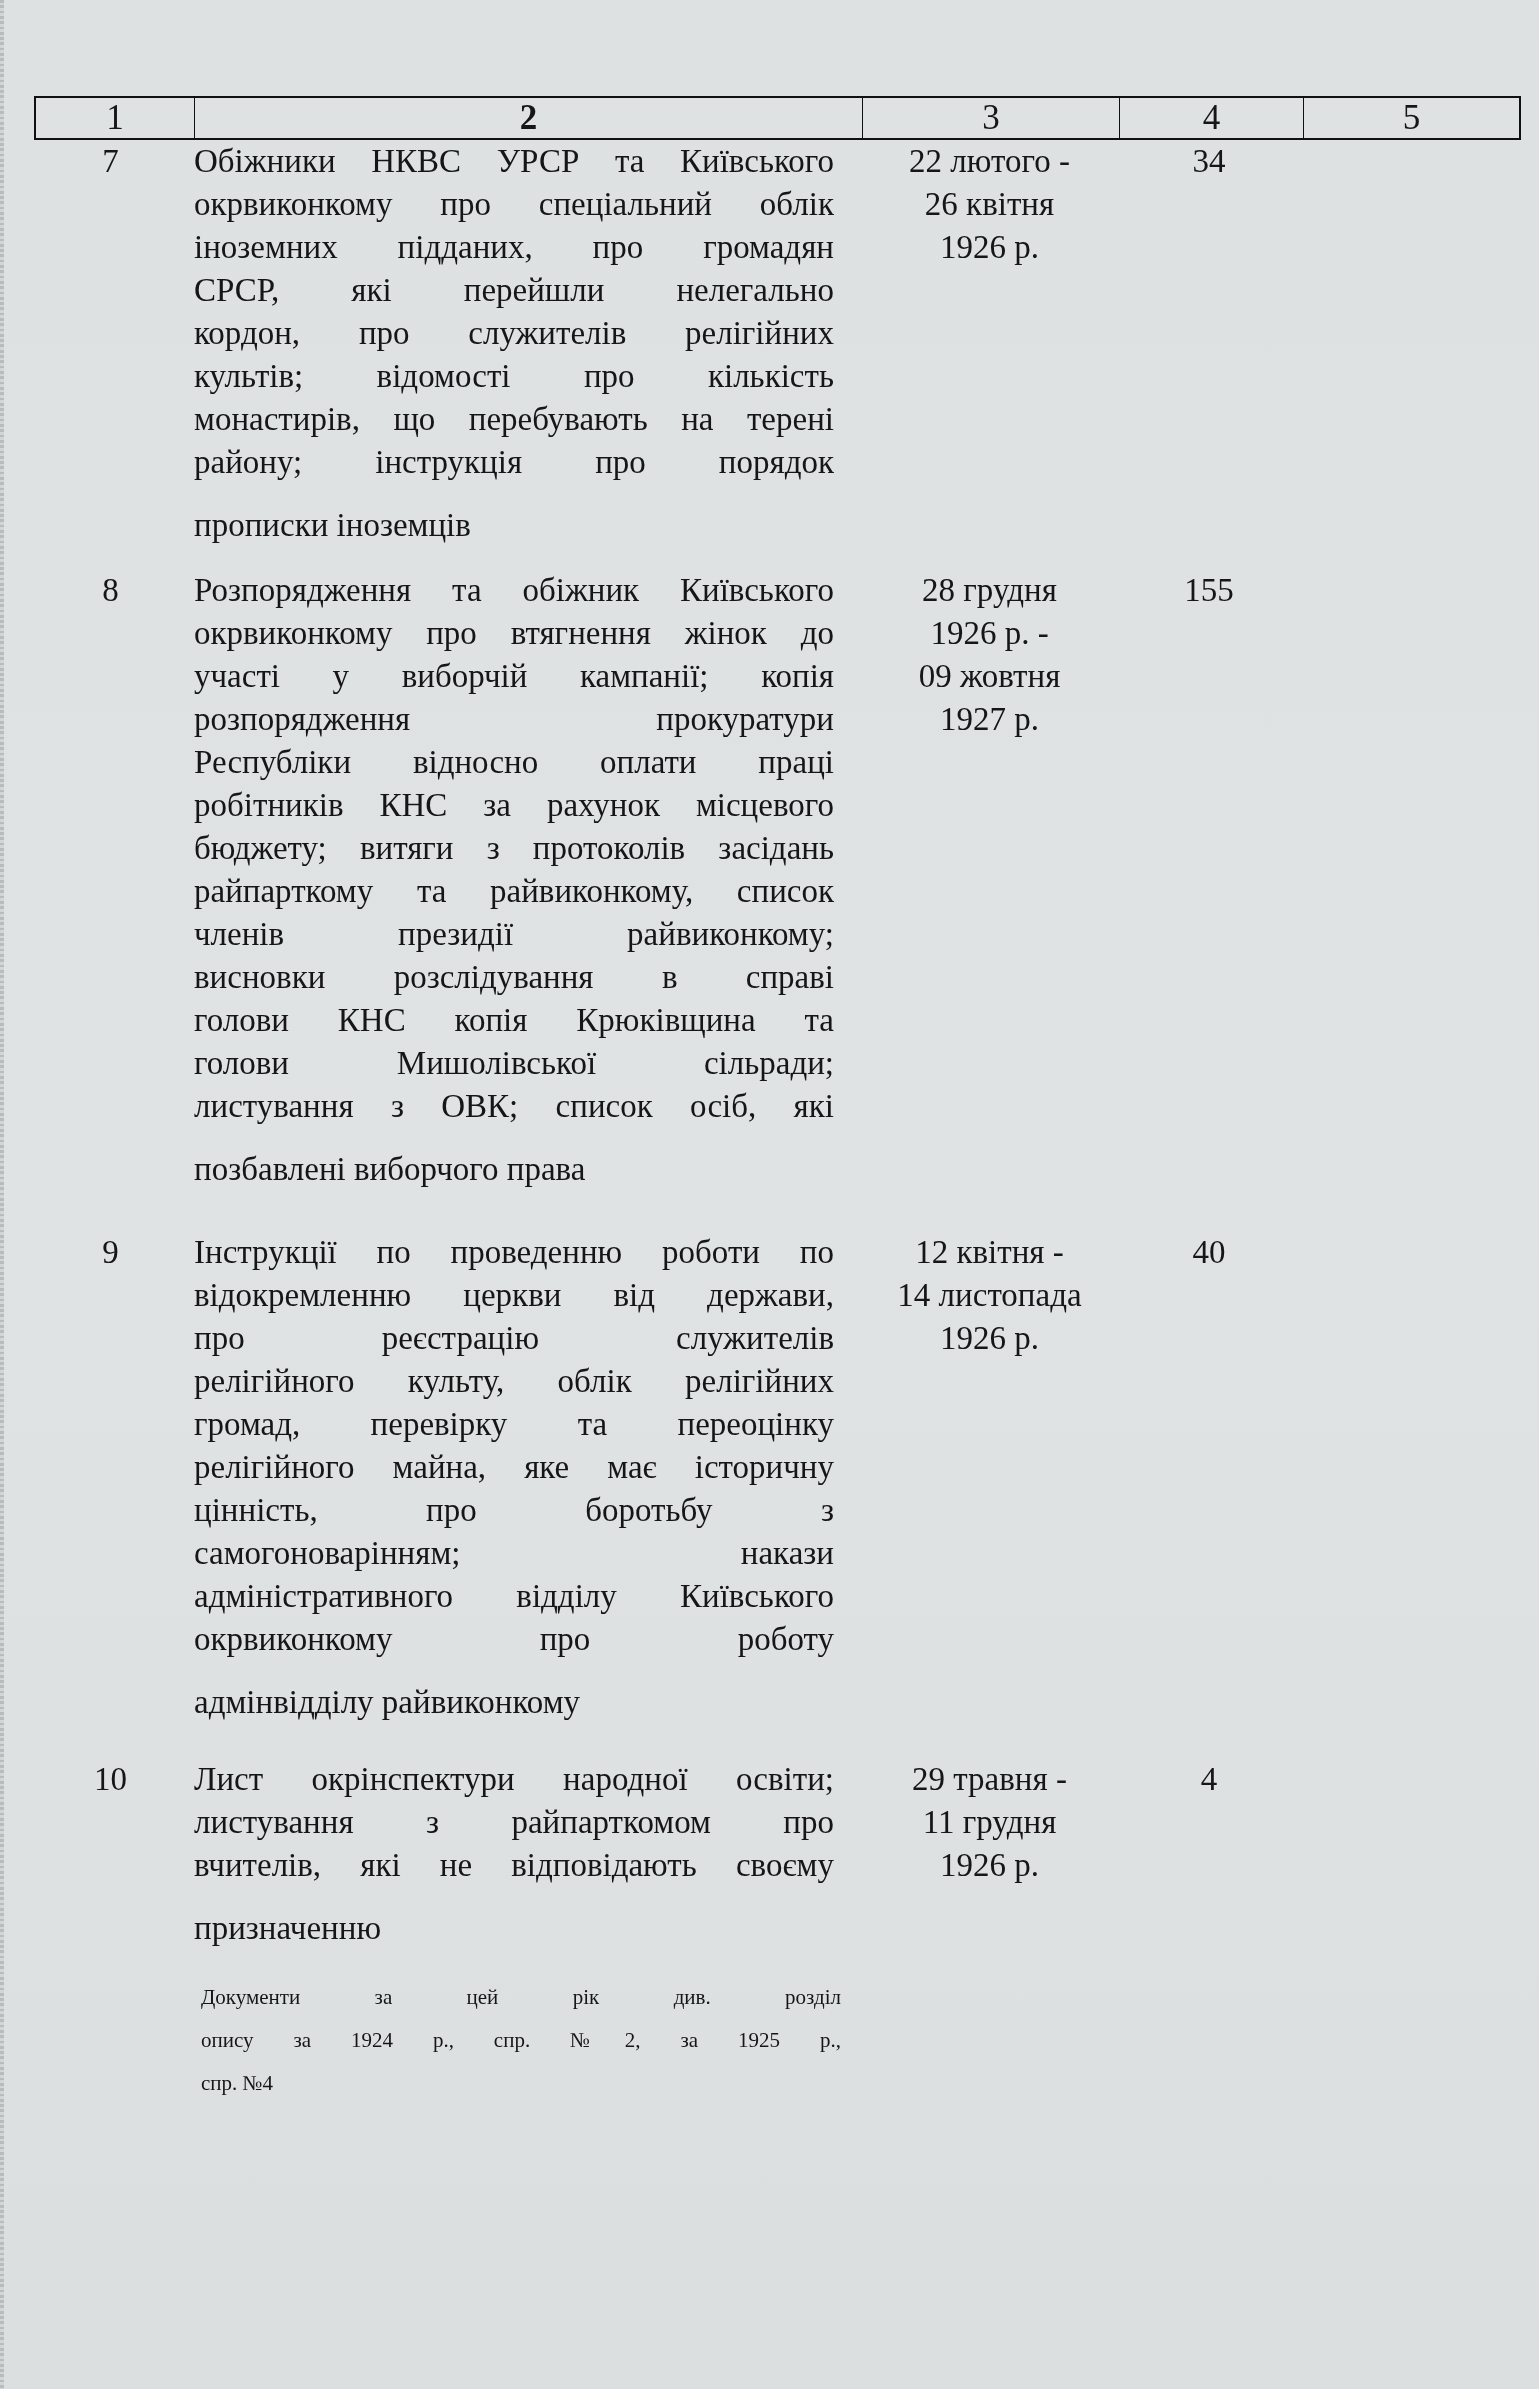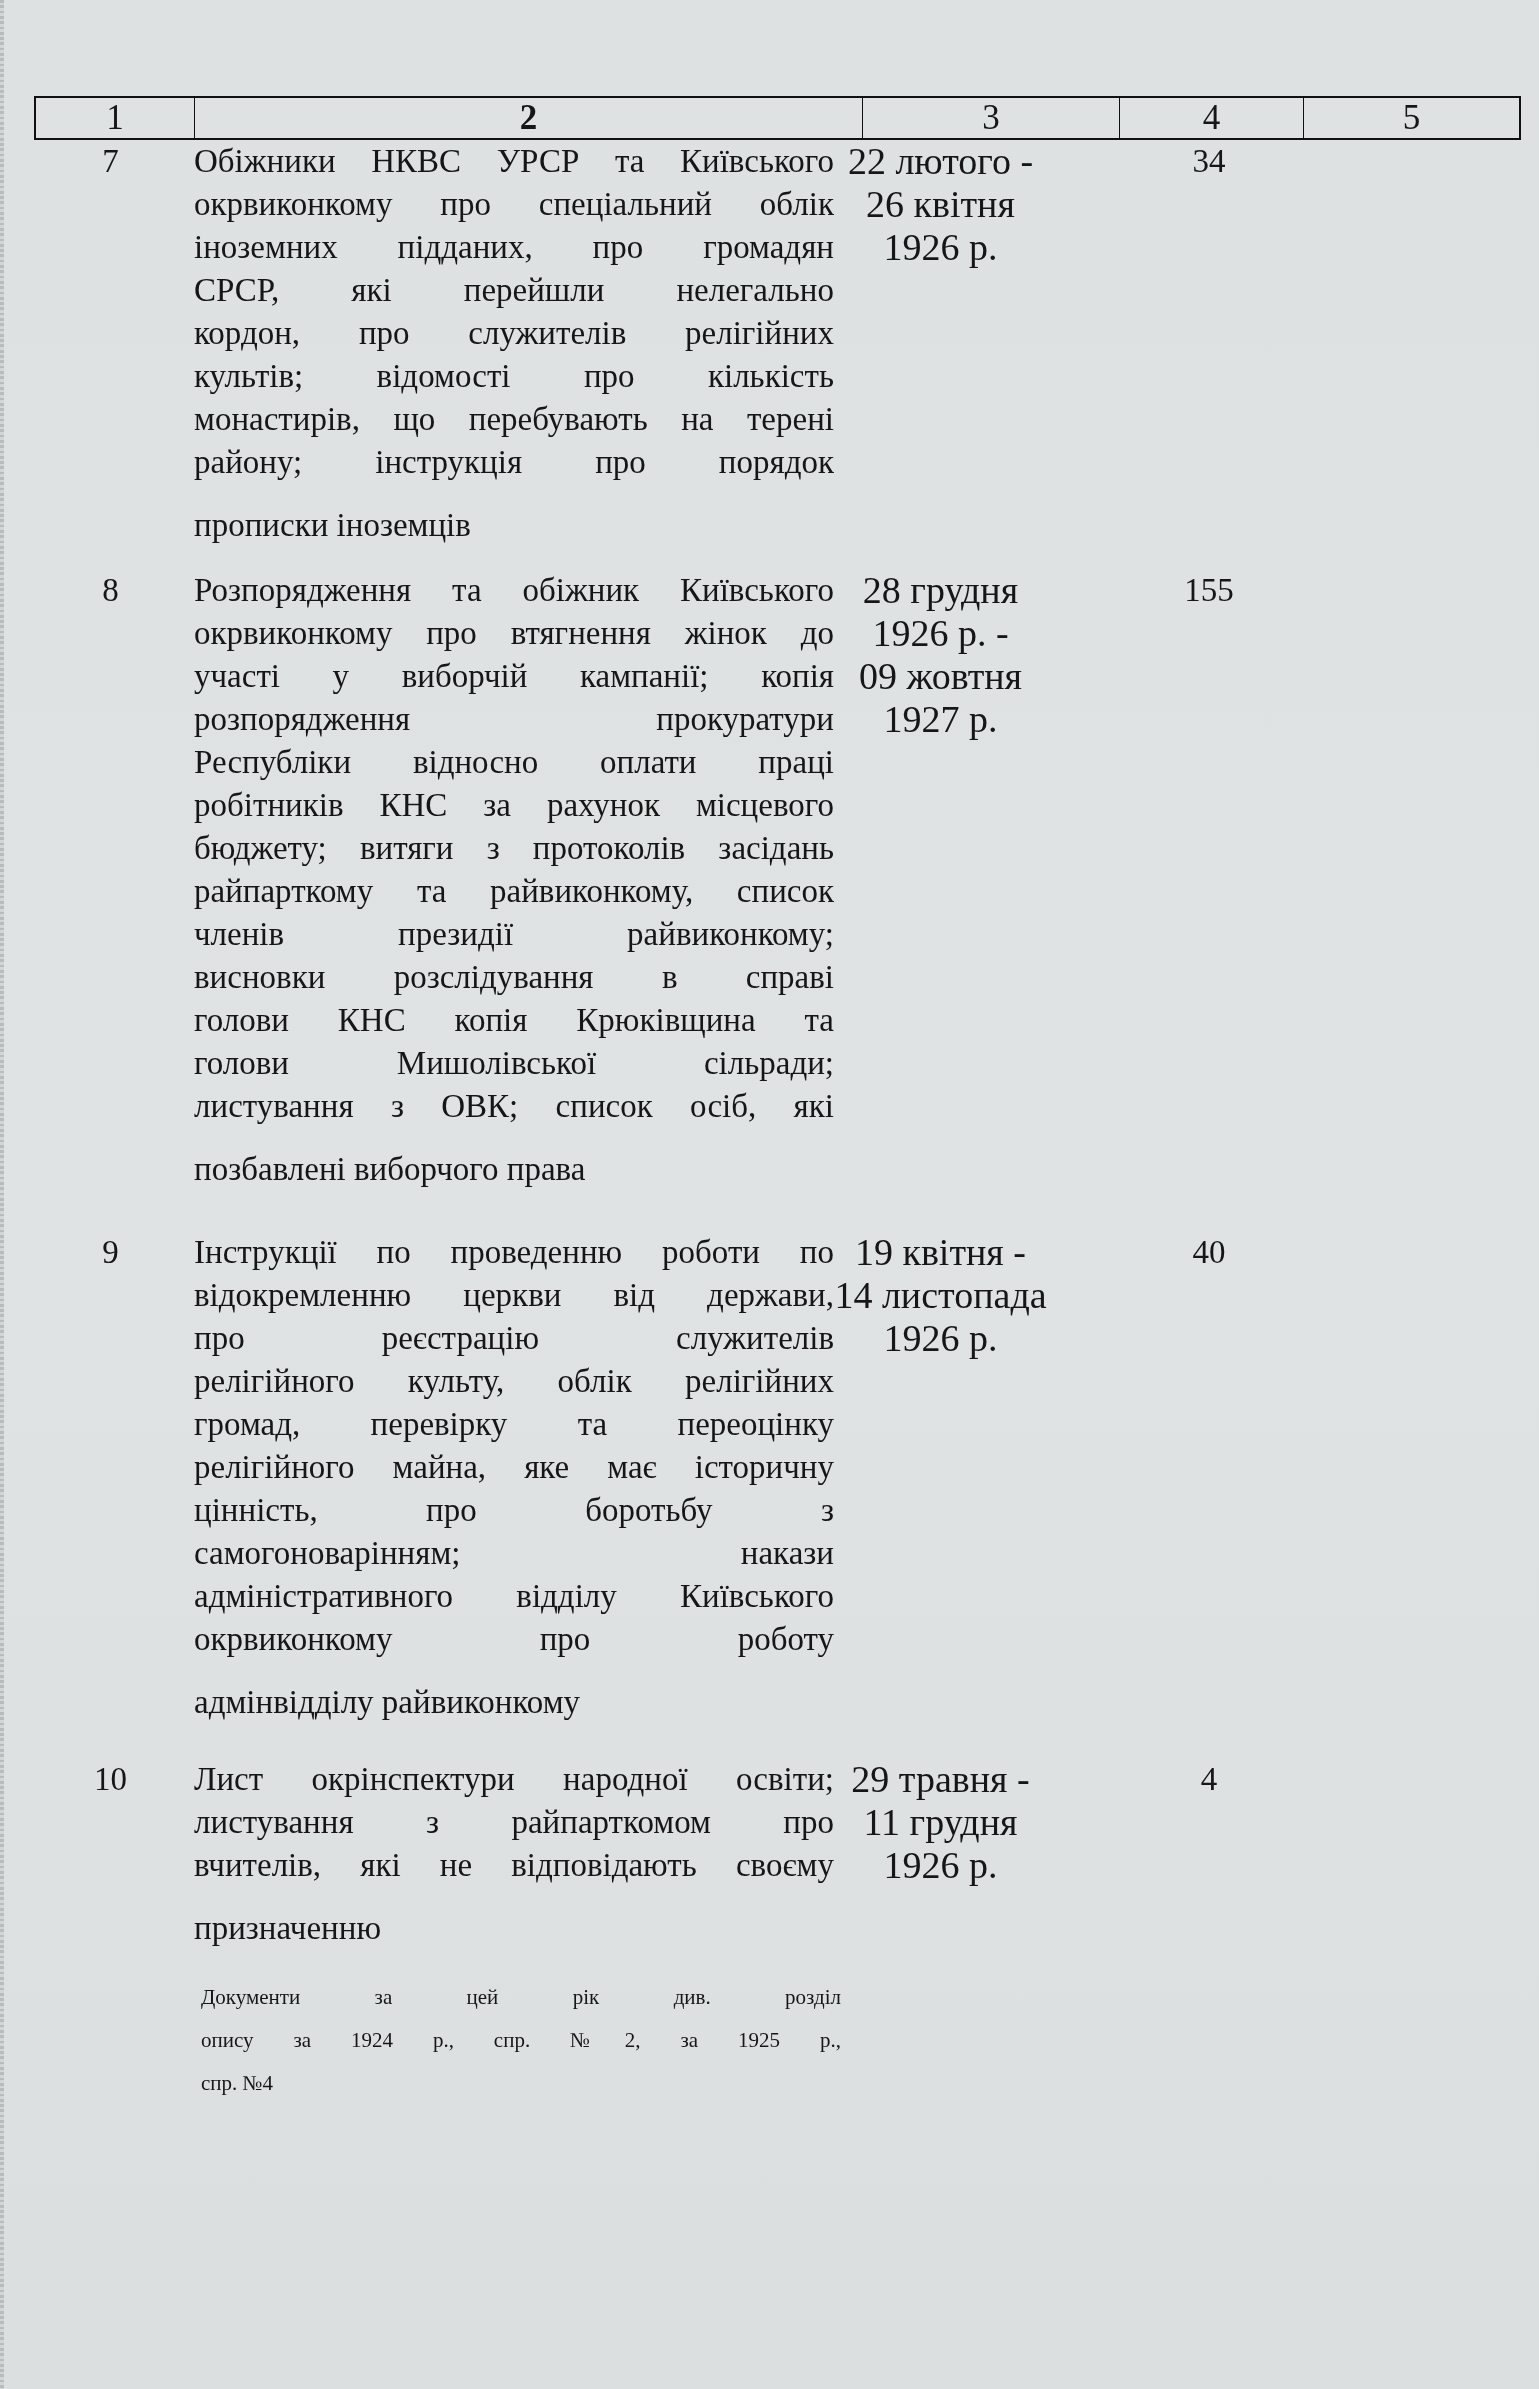--- a/index.html
+++ b/index.html
@@ -84,24 +84,24 @@
       text-align: justify;
       text-align-last: justify;
       white-space: nowrap;
     }
     .col-title .line.last {
       text-align-last: left;
       margin-top: 20px;
     }
     .col-dates {
       position: absolute;
-      left: 812px;
+      left: 861px;
       width: 257px;
       text-align: center;
-      font-size: 38px;
+      font-size: 33px;
       line-height: 43px;
     }
     .col-dates .line { display: block; }
     .col-sheets {
       position: absolute;
       left: 1117px;
       width: 184px;
       text-align: center;
       font-size: 33px;
       line-height: 43px;
@@ -192,21 +192,21 @@
       <span class="line">релігійного культу, облік релігійних</span>
       <span class="line">громад, перевірку та переоцінку</span>
       <span class="line">релігійного майна, яке має історичну</span>
       <span class="line">цінність, про боротьбу з</span>
       <span class="line">самогоноварінням; накази</span>
       <span class="line">адміністративного відділу Київського</span>
       <span class="line">окрвиконкому про роботу</span>
       <span class="line last">адмінвідділу райвиконкому</span>
     </div>
     <div class="col-dates">
-      <span class="line">19 квітня -</span>
+      <span class="line">12 квітня -</span>
       <span class="line">14 листопада</span>
       <span class="line">1926 р.</span>
     </div>
     <div class="col-sheets">40</div>
   </div>
 
   <div class="entry" style="top:1758px;">
     <div class="col-num">10</div>
     <div class="col-title">
       <span class="line">Лист окрінспектури народної освіти;</span>

